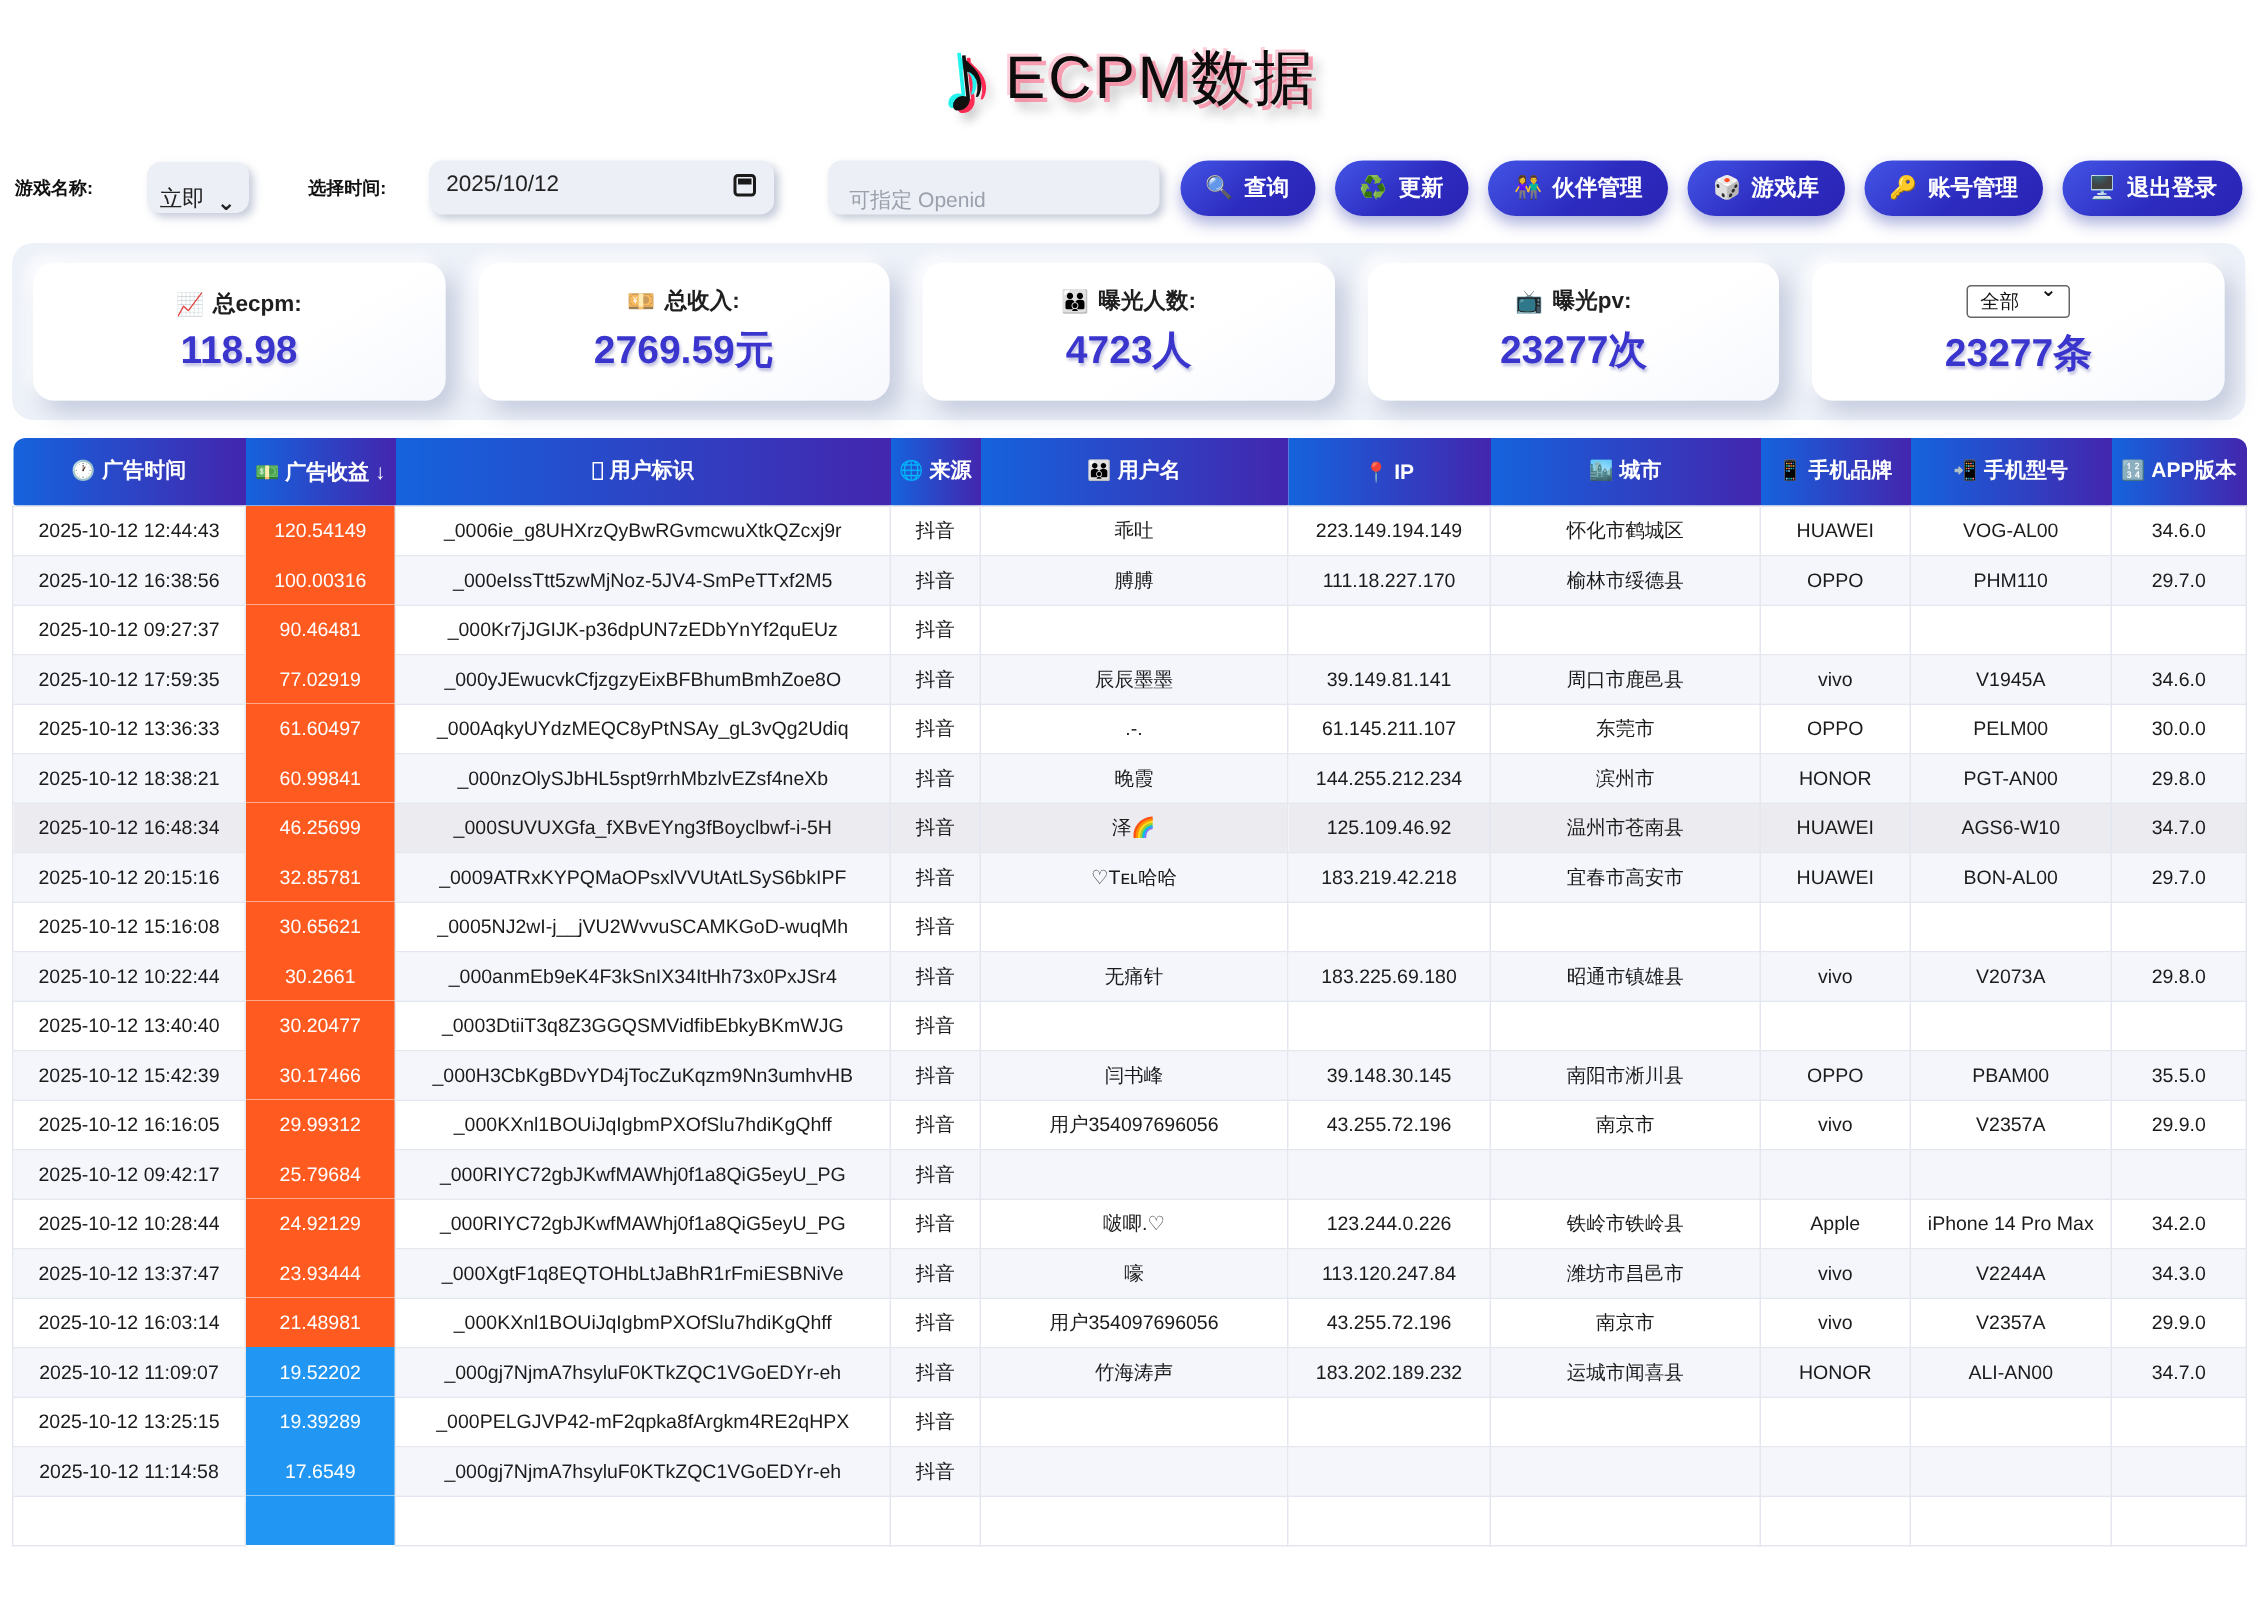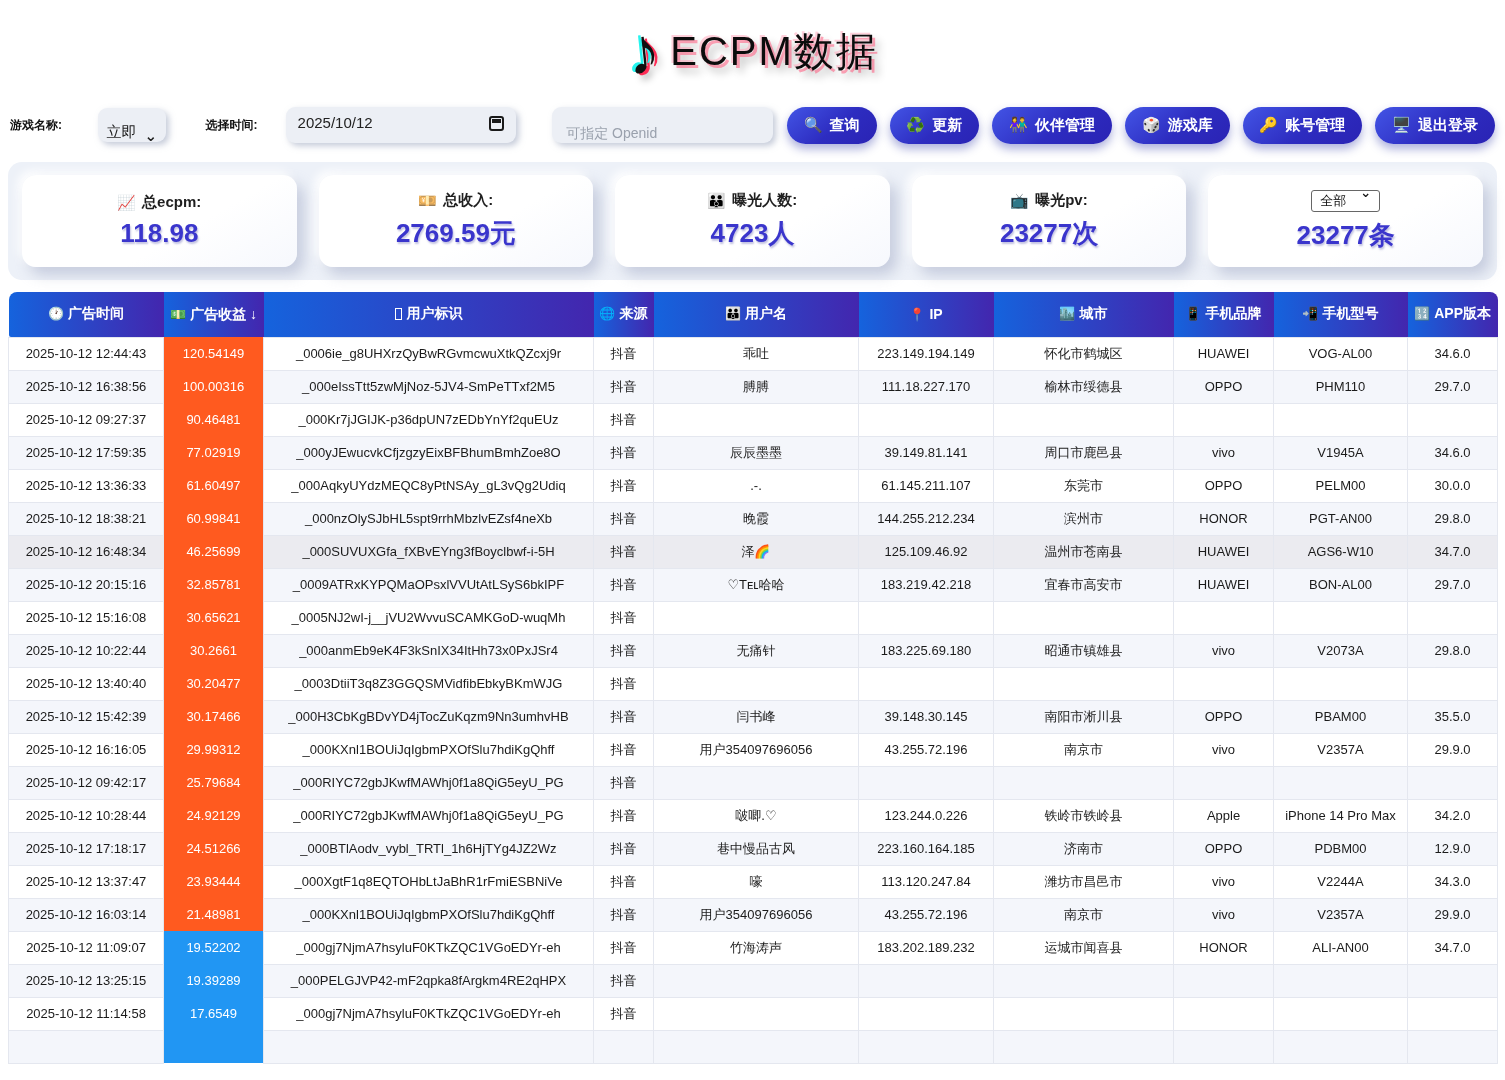--- a/index.html
+++ b/index.html
@@ -364,32 +364,20 @@
           <td>_000RIYC72gbJKwfMAWhj0f1a8QiG5eyU_PG</td>
           <td>抖音</td>
           <td>啵唧.♡</td>
           <td>123.244.0.226</td>
           <td>铁岭市铁岭县</td>
           <td>Apple</td>
           <td>iPhone 14 Pro Max</td>
           <td>34.2.0</td>
         </tr>
         <tr>
-          <td>2025-10-12 17:18:17</td>
-          <td class="chip orange">24.51266</td>
-          <td>_000BTlAodv_vybl_TRTl_1h6HjTYg4JZ2Wz</td>
-          <td>抖音</td>
-          <td>巷中慢品古风</td>
-          <td>223.160.164.185</td>
-          <td>济南市</td>
-          <td>OPPO</td>
-          <td>PDBM00</td>
-          <td>12.9.0</td>
-        </tr>
-        <tr>
           <td>2025-10-12 13:37:47</td>
           <td class="chip orange">23.93444</td>
           <td>_000XgtF1q8EQTOHbLtJaBhR1rFmiESBNiVe</td>
           <td>抖音</td>
           <td>嚎</td>
           <td>113.120.247.84</td>
           <td>潍坊市昌邑市</td>
           <td>vivo</td>
           <td>V2244A</td>
           <td>34.3.0</td>

